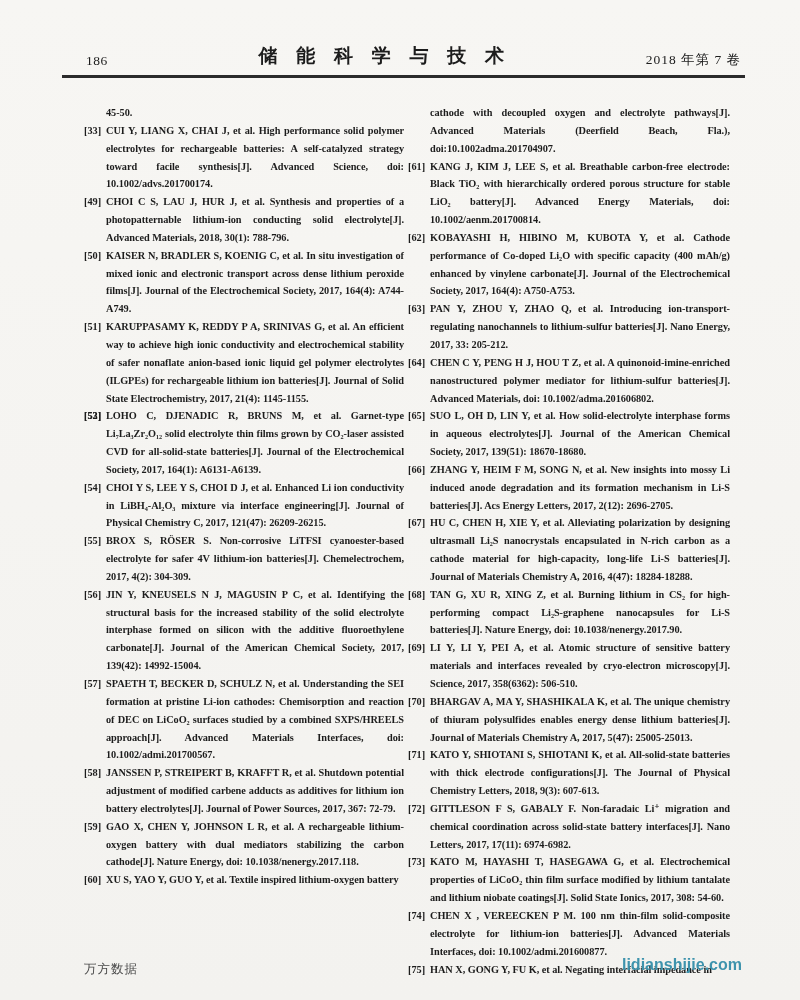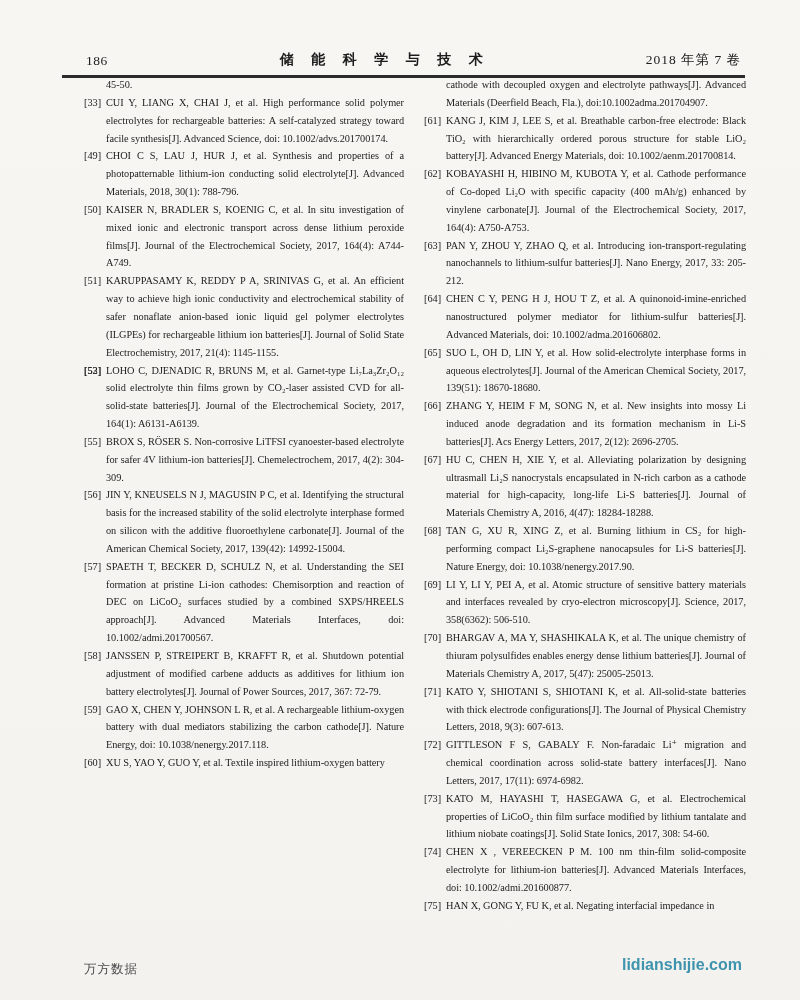--- a/index.html
+++ b/index.html
@@ -28,39 +28,40 @@
     justify-content: space-between;
     border-bottom: 3px solid #2b2b2b;
     padding: 0 4px 6px 24px;
     box-sizing: border-box;
   }
   .header .page-num {
     font-size: 13.5px;
     letter-spacing: 0.5px;
   }
   .header .journal-title {
-    font-size: 14px;
+    font-size: 19px;
     letter-spacing: 7px;
     font-weight: bold;
     transform: translateX(8px);
   }
   .header .issue {
     font-size: 13.5px;
     letter-spacing: 1px;
     margin-top: 43px;
   }
   
   .content {
     position: absolute;
-    top: 76px;
+    top: 104px;
     left: 84px;
     width: 662px;
     display: grid;
     grid-template-columns: 320px 322px;
-    column-gap: 20px;
+    column-gap: 4px;
+    font-weight: bold;
   }
   .ref-list { }
   .ref-item {
     position: relative;
     padding-left: 22px;
     font-size: 10.3px;
     line-height: 17.85px;
     text-align: justify;
     text-justify: inter-word;
     letter-spacing: -0.05px;
@@ -104,20 +105,21 @@
 
   <div class="content">
     <div class="ref-list">
         <div class="ref-item"><span class="ref-num"></span><span>45-50.</span></div>
         <div class="ref-item"><span class="ref-num">[33]</span><span>CUI Y, LIANG X, CHAI J, et al. High performance solid polymer electrolytes for rechargeable batteries: A self-catalyzed strategy toward facile synthesis[J]. Advanced Science, doi: 10.1002/advs.201700174.</span></div>
         <div class="ref-item"><span class="ref-num">[49]</span><span>CHOI C S, LAU J, HUR J, et al. Synthesis and properties of a photopatternable lithium-ion conducting solid electrolyte[J]. Advanced Materials, 2018, 30(1): 788-796.</span></div>
         <div class="ref-item"><span class="ref-num">[50]</span><span>KAISER N, BRADLER S, KOENIG C, et al. In situ investigation of mixed ionic and electronic transport across dense lithium peroxide films[J]. Journal of the Electrochemical Society, 2017, 164(4): A744-A749.</span></div>
         <div class="ref-item"><span class="ref-num">[51]</span><span>KARUPPASAMY K, REDDY P A, SRINIVAS G, et al. An efficient way to achieve high ionic conductivity and electrochemical stability of safer nonaflate anion-based ionic liquid gel polymer electrolytes (ILGPEs) for rechargeable lithium ion batteries[J]. Journal of Solid State Electrochemistry, 2017, 21(4): 1145-1155.</span></div>
         <div class="ref-item"><span class="ref-num">[52]</span></div>
         <div class="ref-item"><span class="ref-num">[53]</span><span>LOHO C, DJENADIC R, BRUNS M, et al. Garnet-type Li₇La₃Zr₂O₁₂ solid electrolyte thin films grown by CO₂-laser assisted CVD for all-solid-state batteries[J]. Journal of the Electrochemical Society, 2017, 164(1): A6131-A6139.</span></div>
+        <div class="ref-item"><span class="ref-num">[54]</span><span>CHOI Y S, LEE Y S, CHOI D J, et al. Enhanced Li ion conductivity in LiBH₄-Al₂O₃ mixture via interface engineering[J]. Journal of Physical Chemistry C, 2017, 121(47): 26209-26215.</span></div>
         <div class="ref-item"><span class="ref-num">[55]</span><span>BROX S, RÖSER S. Non-corrosive LiTFSI cyanoester-based electrolyte for safer 4V lithium-ion batteries[J]. Chemelectrochem, 2017, 4(2): 304-309.</span></div>
         <div class="ref-item"><span class="ref-num">[56]</span><span>JIN Y, KNEUSELS N J, MAGUSIN P C, et al. Identifying the structural basis for the increased stability of the solid electrolyte interphase formed on silicon with the additive fluoroethylene carbonate[J]. Journal of the American Chemical Society, 2017, 139(42): 14992-15004.</span></div>
         <div class="ref-item"><span class="ref-num">[57]</span><span>SPAETH T, BECKER D, SCHULZ N, et al. Understanding the SEI formation at pristine Li-ion cathodes: Chemisorption and reaction of DEC on LiCoO₂ surfaces studied by a combined SXPS/HREELS approach[J]. Advanced Materials Interfaces, doi: 10.1002/admi.201700567.</span></div>
         <div class="ref-item"><span class="ref-num">[58]</span><span>JANSSEN P, STREIPERT B, KRAFFT R, et al. Shutdown potential adjustment of modified carbene adducts as additives for lithium ion battery electrolytes[J]. Journal of Power Sources, 2017, 367: 72-79.</span></div>
         <div class="ref-item"><span class="ref-num">[59]</span><span>GAO X, CHEN Y, JOHNSON L R, et al. A rechargeable lithium-oxygen battery with dual mediators stabilizing the carbon cathode[J]. Nature Energy, doi: 10.1038/nenergy.2017.118.</span></div>
         <div class="ref-item"><span class="ref-num">[60]</span><span>XU S, YAO Y, GUO Y, et al. Textile inspired lithium-oxygen battery</span></div>
       </div>
     <div class="ref-list">
         <div class="ref-item"><span class="ref-num"></span><span>cathode with decoupled oxygen and electrolyte pathways[J]. Advanced Materials (Deerfield Beach, Fla.), doi:10.1002adma.201704907.</span></div>
         <div class="ref-item"><span class="ref-num">[61]</span><span>KANG J, KIM J, LEE S, et al. Breathable carbon-free electrode: Black TiO₂ with hierarchically ordered porous structure for stable LiO₂ battery[J]. Advanced Energy Materials, doi: 10.1002/aenm.201700814.</span></div>

